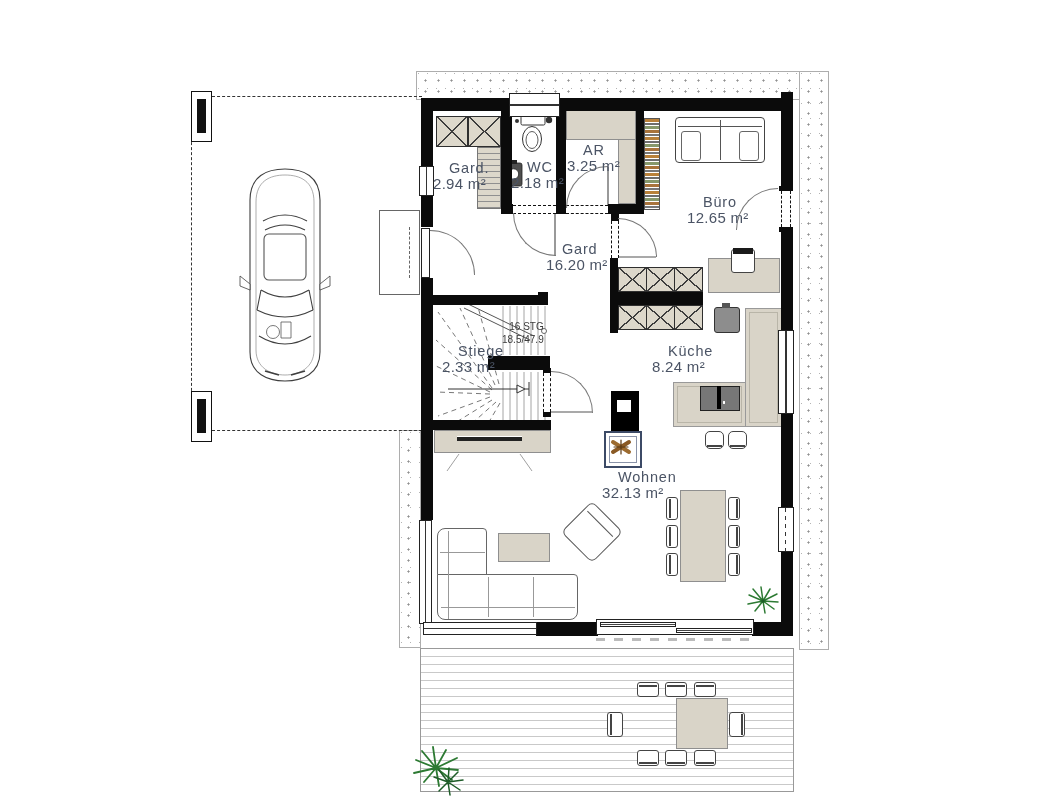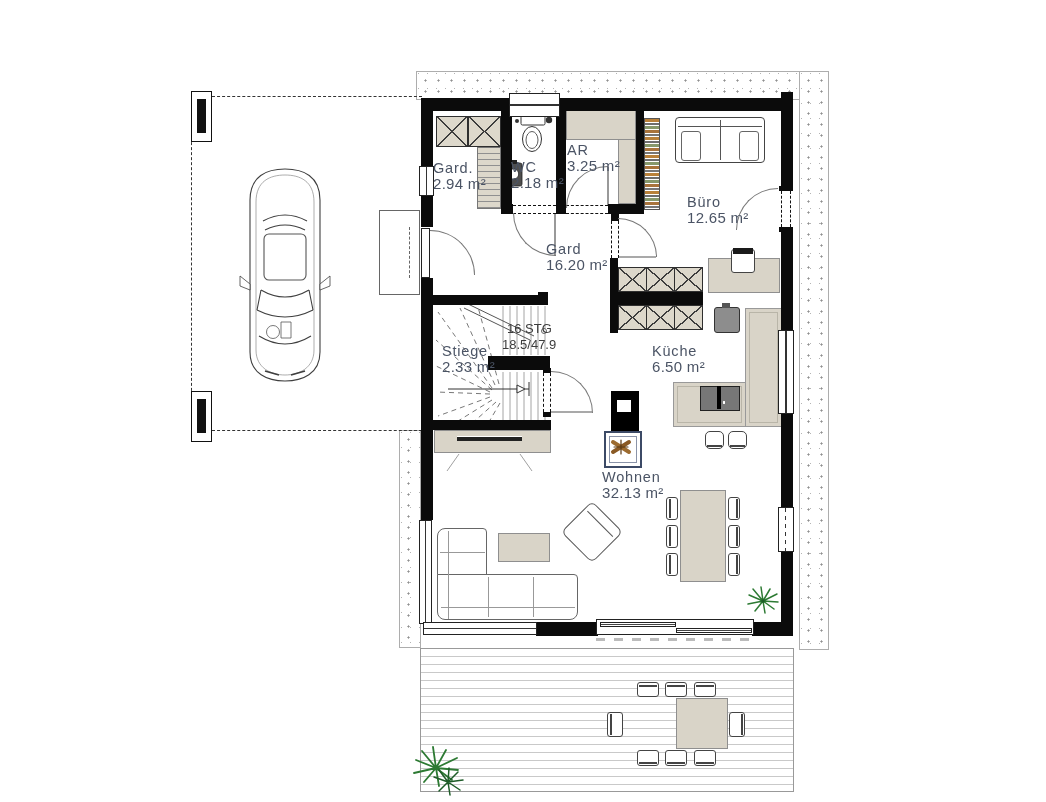--- a/index.html
+++ b/index.html
@@ -57,23 +57,23 @@
   .leafbox{position:absolute;background:#fff;border:1px solid #222;z-index:12;box-sizing:border-box;}
   
   .dash-h{position:absolute;border-top:1.6px dashed #333;z-index:2;}
   .dash-v{position:absolute;border-left:1.6px dashed #333;z-index:2;}
   .dash-v2{position:absolute;border-left:1.4px dashed #666;z-index:2;}
   .post{position:absolute;background:#fff;border:1.2px solid #111;z-index:3;}
   .postin{position:absolute;background:#111;left:5px;top:7px;width:9px;height:34px;}
   .outline{position:absolute;background:#fff;border:1px solid #666;z-index:1;box-sizing:border-box;}
   
   .rlabel{position:absolute;z-index:15;color:#4b5465;line-height:1.02;white-space:nowrap;}
-  .rn{font-size:14.5px;letter-spacing:.8px;display:block;}
+  .rn{font-size:14.5px;letter-spacing:.8px;display:block;padding-left:16px;}
   .ra{font-size:15px;letter-spacing:.3px;display:block;}
-  .snote{position:absolute;z-index:15;color:#3c3c3c;font-size:13px;line-height:1.25;white-space:nowrap;}
+  .snote{position:absolute;z-index:15;color:#3c3c3c;font-size:10px;line-height:1.25;white-space:nowrap;text-align:right;}
   .snote .l1{display:block;margin-left:5px;}
   svg.overlay{position:absolute;left:0;top:0;z-index:5;pointer-events:none;}
   .blackbox{position:absolute;background:#000;z-index:3;}
   .whitehole{position:absolute;background:#fff;z-index:4;}
   .tvbar{position:absolute;background:#222;z-index:4;box-shadow:inset 0 1px 0 #fff;}
   .armch{position:absolute;background:#fff;border:1.2px solid #555;border-radius:6px;transform:rotate(45deg);z-index:3;box-sizing:border-box;}
   .armback{position:absolute;left:3px;right:3px;top:2px;height:7px;border-bottom:1px solid #555;}
 </style>
 </head>
 <body>
@@ -246,21 +246,21 @@
   <div class="rlabel" style="left:546px;top:242px;">
     <span class="rn">Gard</span>
     <span class="ra">16.20 m²</span>
   </div>
   <div class="rlabel" style="left:442px;top:344px;">
     <span class="rn">Stiege</span>
     <span class="ra">2.33 m²</span>
   </div>
   <div class="rlabel" style="left:652px;top:344px;">
     <span class="rn">Küche</span>
-    <span class="ra">6.50 m²</span>
+    <span class="ra">8.24 m²</span>
   </div>
   <div class="rlabel" style="left:602px;top:470px;">
     <span class="rn">Wohnen</span>
     <span class="ra">32.13 m²</span>
   </div>
   <div class="snote" style="left:502px;top:321px;">
     <span class="l1">16 STG</span>
     <span class="l2">18.5/47.9</span>
   </div>
 

